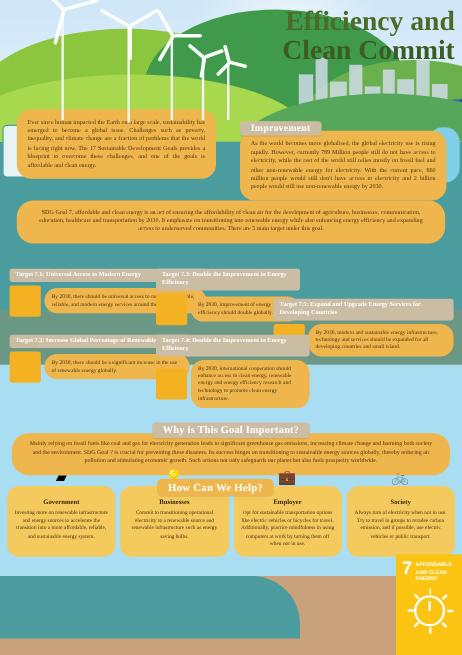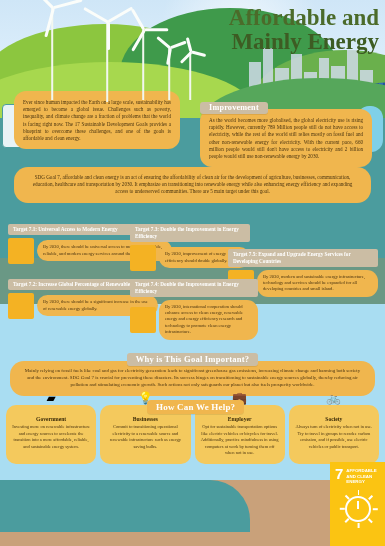--- a/index.html
+++ b/index.html
@@ -74,21 +74,21 @@
   .t3{left:130px;top:224px;width:120px;}
   .t5{left:228px;top:249px;width:150px;}
   .t2{left:8px;top:279px;width:150px;}
   .t4{left:130px;top:279px;width:128px;}
 
   .why{position:absolute;left:10px;top:348px;width:365px;}
   .why .tabwrap{text-align:center;}
   .why .body{margin-top:-5px;padding:7px 12px 7px;border-radius:14px;}
   .why p{text-align:center;font-size:4.9px;}
 
-  .helptab{position:absolute;left:147px;top:396px;z-index:9;}
+  .helptab{position:absolute;left:131px;top:396px;z-index:9;}
   .helptab .tab{background:#f0b64e;color:#fff;font-size:9px;padding:2px 9px;border-radius:4px;}
 
   .cols{position:absolute;left:6px;top:405px;width:373px;display:flex;gap:4px;}
   .col{flex:1;background:#f4c95d;border-radius:10px;padding:11px 6px 7px;position:relative;}
   .col h4{margin:0 0 2px;font-size:5.6px;text-align:center;color:#3a2a08;}
   .col p{margin:0;font-size:4.5px;line-height:1.45;text-align:center;color:#4a3410;}
   .colicons{position:absolute;left:0;top:-13px;width:100%;text-align:center;font-size:12px;line-height:1;}
 
   .footer{position:absolute;left:0;top:480px;width:385px;height:66px;}
   .sdg{position:absolute;left:330px;top:462px;width:55px;height:84px;background:#fbc412;
@@ -164,22 +164,22 @@
       <div class="blade" style="height:17px;transform:rotate(250deg)"></div>
     </div>
     <div class="turbine" style="left:180px;top:52px;width:20px;height:48px">
       <div class="mast" style="height:48px"></div>
       <div class="blade" style="height:15px;transform:rotate(45deg)"></div>
       <div class="blade" style="height:15px;transform:rotate(165deg)"></div>
       <div class="blade" style="height:15px;transform:rotate(285deg)"></div>
     </div>
 
     <div class="title">
-      <span class="l1">Affordable</span><span class="l1 and"> and</span>
-      <span class="l2">Mainly Energy</span>
+      <span class="l1">Efficiency</span><span class="l1 and"> and</span>
+      <span class="l2">Clean Commit</span>
     </div>
   </div>
 
   <div class="battery"></div>
   <div class="globe"></div>
 
   <div class="prob">
     <div class="card body">
       <p>Ever since human impacted the Earth on a large scale, sustainability has emerged to become a global issue. Challenges such as poverty, inequality, and climate change are a fraction of problems that the world is facing right now. The 17 Sustainable Development Goals provides a blueprint to overcome these challenges, and one of the goals is affordable and clean energy.</p>
     </div>

